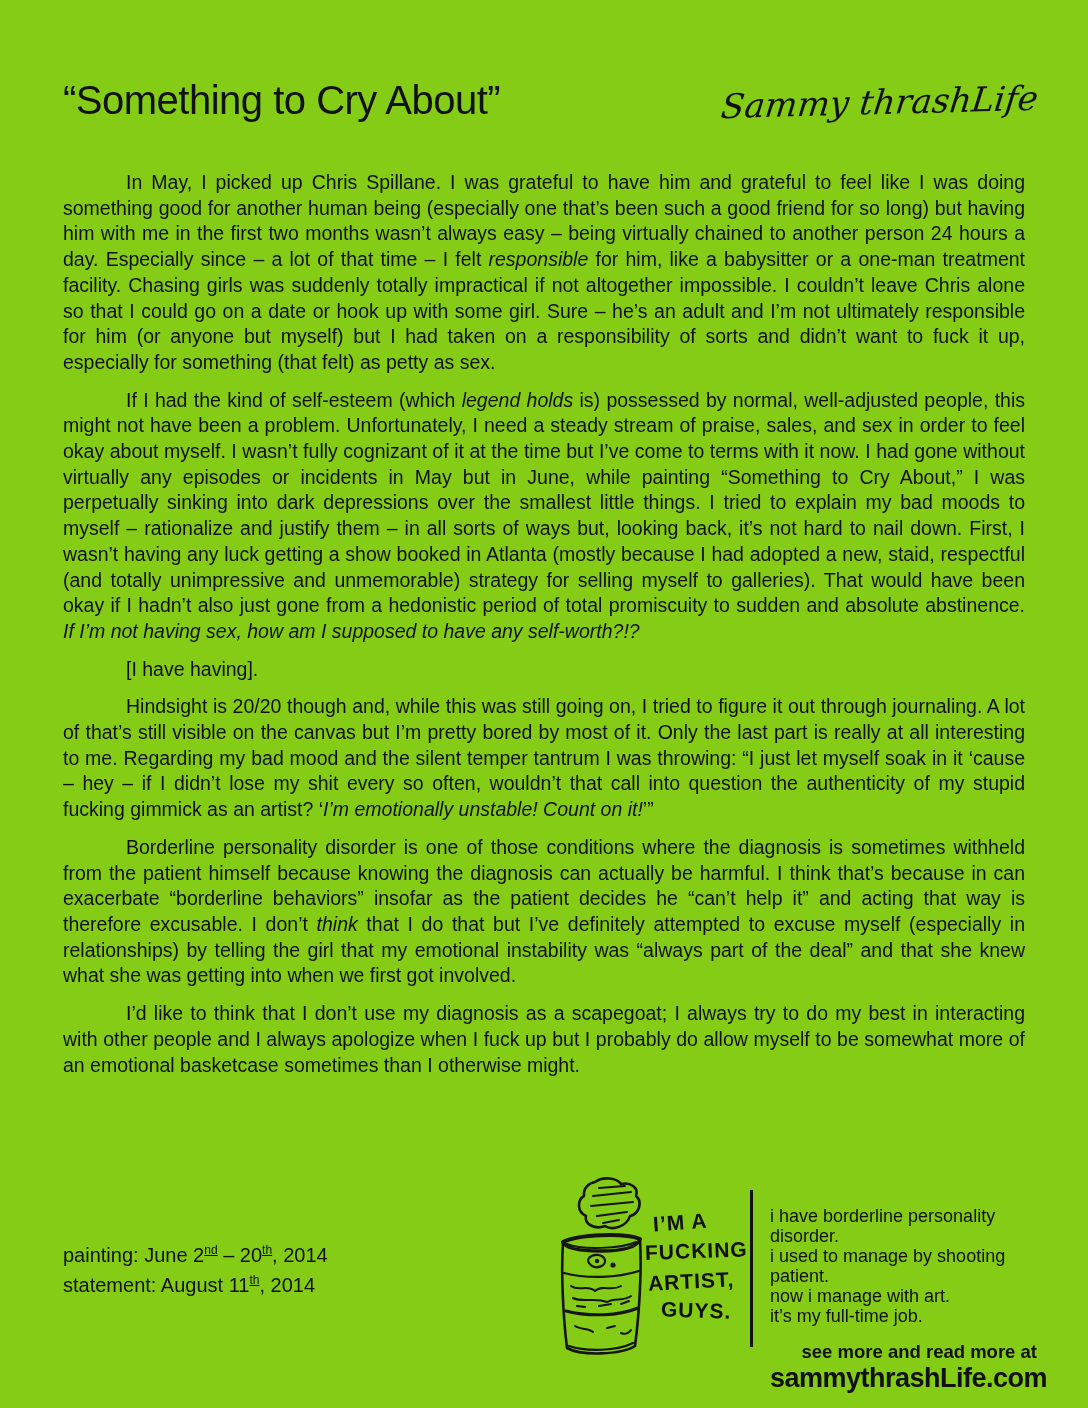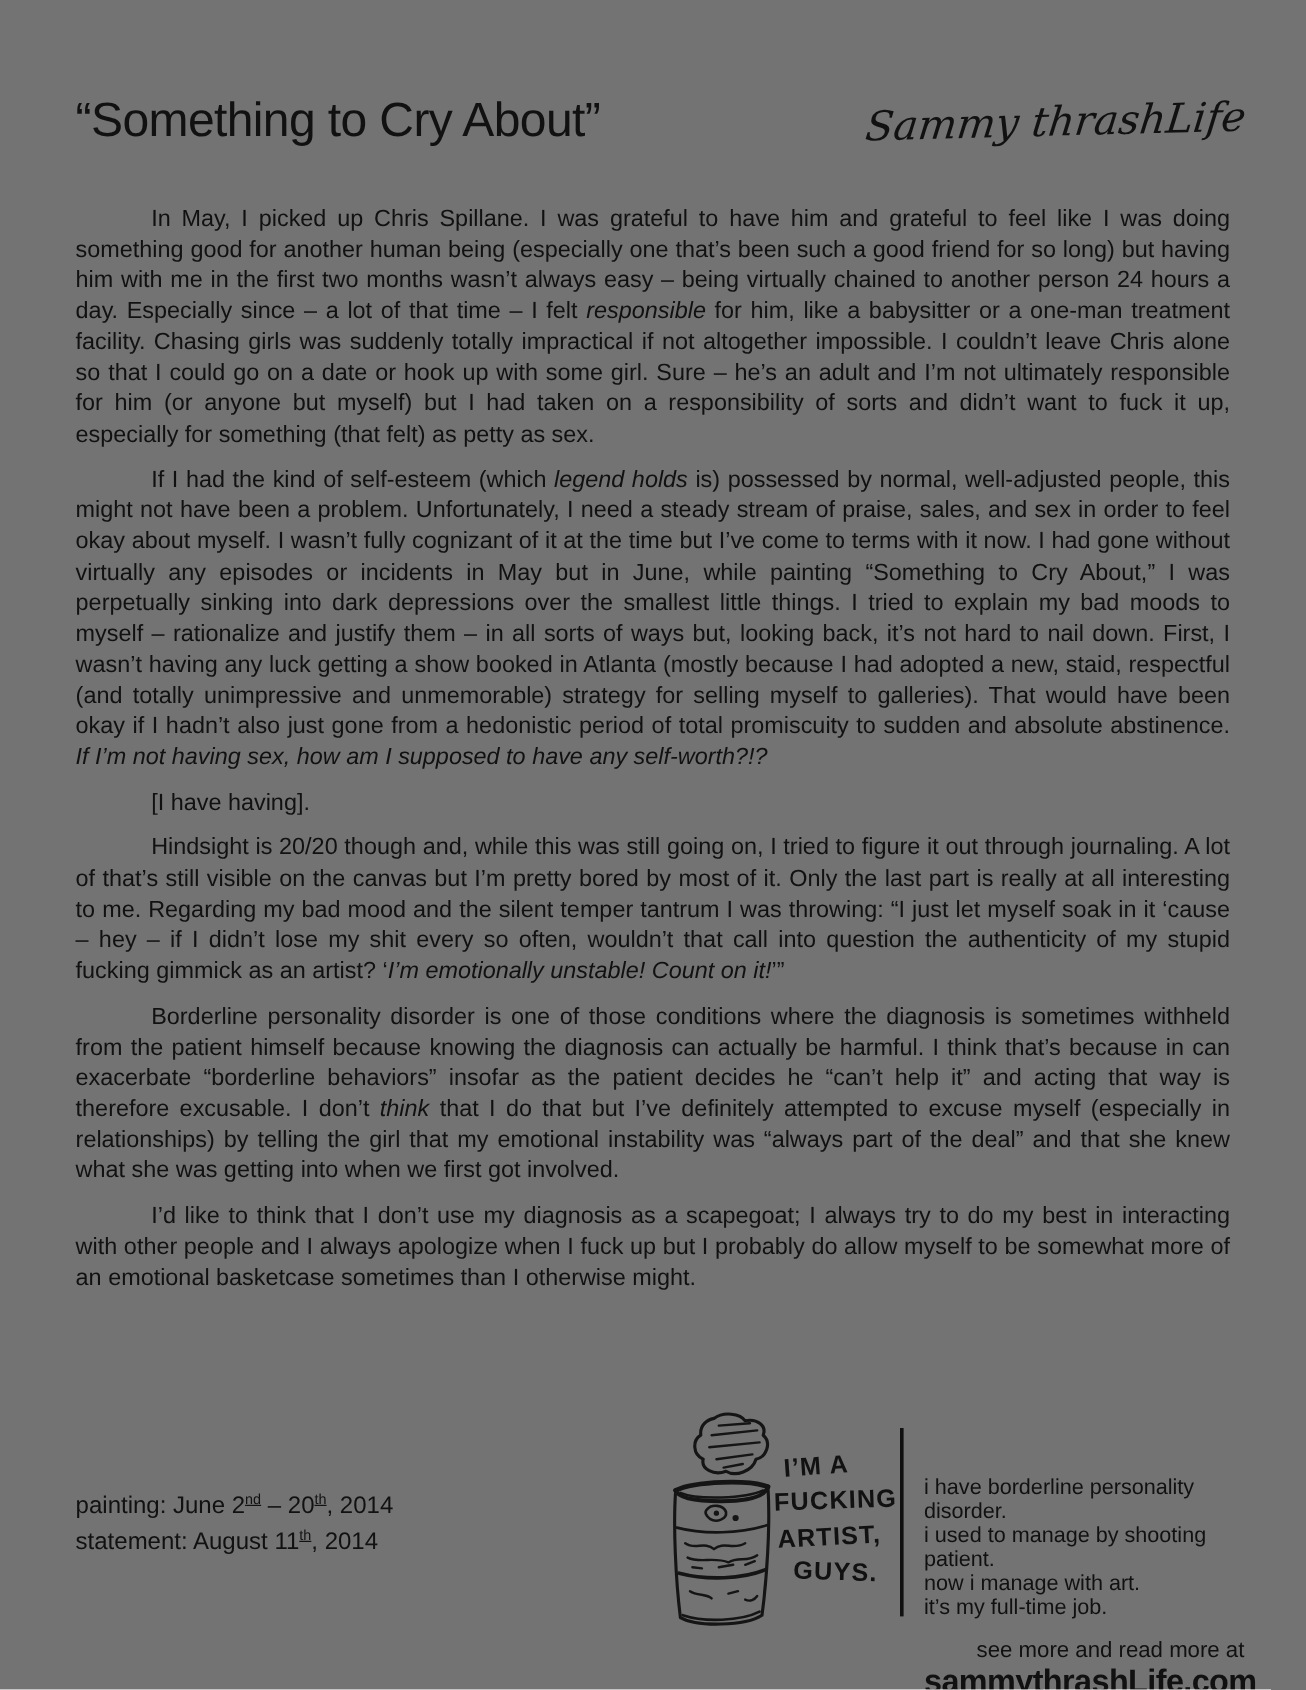--- a/index.html
+++ b/index.html
@@ -1,21 +1,21 @@
 <!DOCTYPE html>
 <html><head>
 <meta charset="utf-8">
 <style>
   html,body{margin:0;padding:0;background:#ffffff;}
   body{
     width:1088px;height:1408px;position:relative;
     font-family:"Liberation Sans", sans-serif;color:#111;
     -webkit-font-smoothing:antialiased;
   }
-  .page{position:absolute;inset:0;overflow:hidden;background:#737373;}
+  .page{position:absolute;inset:0;overflow:hidden;background:#84cc16;}
 
   
   .title{
     position:absolute;left:63px;top:78px;
     font-size:40px;letter-spacing:-0.5px;white-space:nowrap;
   }
   .signature{
     position:absolute;right:50px;top:82px;
     font-family:"DejaVu Serif", serif;font-style:italic;
     font-size:34px;white-space:nowrap;
@@ -41,22 +41,22 @@
     position:absolute;left:645px;top:1206px;width:110px;
     font-size:21px;line-height:30px;letter-spacing:1px;font-weight:bold;
     white-space:nowrap;
   }
   .caption div:nth-child(1){transform:rotate(-4deg);margin-left:8px;}
   .caption div:nth-child(2){transform:rotate(-2deg);margin-left:0;}
   .caption div:nth-child(3){transform:rotate(-3deg);margin-left:3px;}
   .caption div:nth-child(4){transform:rotate(2deg);margin-left:16px;}
   .divider{position:absolute;left:750px;top:1190px;width:3px;height:157px;background:#111;}
   .rightcol{position:absolute;left:770px;top:1206px;width:267px;}
-  .blurb{font-size:18px;line-height:20px;text-align:left;margin-top:23px;}
-  .see-more{font-size:18.5px;text-align:right;margin-top:15px;}
+  .blurb{font-size:18px;line-height:20px;text-align:left;}
+  .see-more{font-size:18.5px;text-align:right;margin-top:15px;font-weight:bold;}
   .website{font-size:27px;font-weight:bold;text-align:right;letter-spacing:-0.5px;margin-top:0;}
 </style>
 </head>
 <body>
 
 <div class="page">
 
   <div class="title">“Something to Cry About”</div>
   <div class="signature">Sammy thrashLife</div>
 

